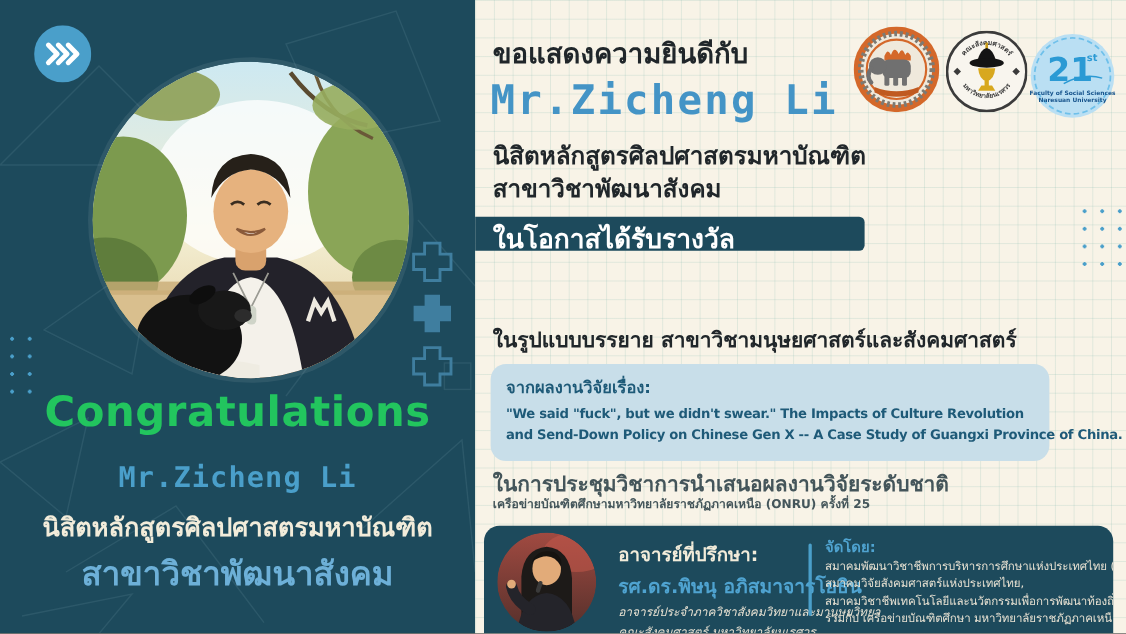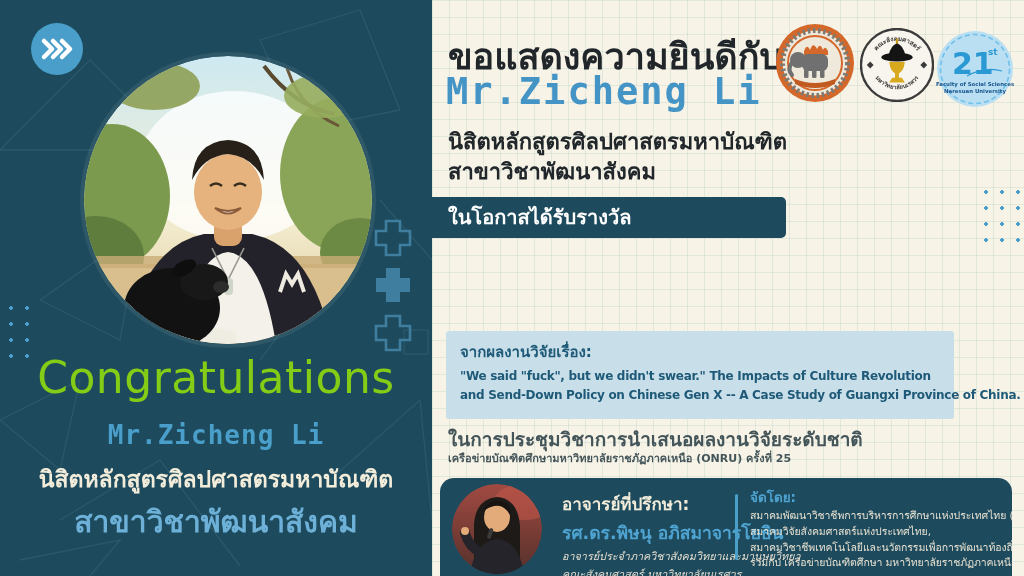--- a/index.html
+++ b/index.html
@@ -16,49 +16,49 @@
   .geo{position:absolute;left:0;top:0;width:432px;height:576px;}
   .chevron-badge{position:absolute;left:31px;top:23px;width:52px;height:52px;}
   .student-photo{
     position:absolute;left:84px;top:56px;width:288px;height:288px;
     border-radius:50%;overflow:hidden;box-shadow:0 0 0 4px rgba(255,255,255,.08);
   }
   .crosses{position:absolute;left:370px;top:216px;width:46px;height:140px;}
   .dots{background-image:radial-gradient(circle,#4a9fca 1.6px,transparent 1.9px);background-size:16px 16px;}
   .dots-left{position:absolute;left:3px;top:300px;width:32px;height:62px;}
   .lp-text{position:absolute;left:0;width:432px;text-align:center;}
-  .lp-congrats{top:352px;font-size:44px;font-weight:400;color:#84cc16;letter-spacing:.5px;}
+  .lp-congrats{top:352px;font-size:38px;font-weight:700;color:#22c55e;letter-spacing:.5px;}
   .lp-name{top:420px;font-family:"DejaVu Sans Mono",monospace;font-size:26px;font-weight:bold;color:#4a9fca;letter-spacing:1px;}
   .lp-line1{top:461px;font-size:23px;font-weight:bold;color:#f2ecda;}
   .lp-line2{top:498px;font-size:30px;font-weight:bold;color:#6db0d8;}
   
   .right-panel{
     position:absolute;left:432px;top:0;width:592px;height:576px;
     background-color:#f8f3e7;
     background-image:
       linear-gradient(to right, rgba(140,190,178,.22) 1px, transparent 1px),
       linear-gradient(to bottom, rgba(140,190,178,.22) 1px, transparent 1px);
     background-size:17px 17px;
   }
   .rp-abs{position:absolute;white-space:nowrap;}
-  .rp-congrats-label{left:16px;top:28px;font-size:36px;font-weight:800;color:#20262a;}
+  .rp-congrats-label{left:16px;top:28px;font-size:25px;font-weight:800;color:#20262a;}
   .rp-name{left:14px;top:70px;font-family:"DejaVu Sans Mono",monospace;font-size:37px;font-weight:bold;color:#4494c6;letter-spacing:2px;}
   .rp-prog1{left:16px;top:124px;font-size:22px;font-weight:bold;color:#20262a;}
   .rp-prog2{left:16px;top:154px;font-size:22px;font-weight:bold;color:#20262a;}
   .award-band{
-    left:0;top:197px;width:354px;height:41px;background:#1d4a5c;
-    border-radius:0 5px 5px 0;color:#ffffff;font-size:20px;font-weight:800;
+    left:0;top:197px;width:354px;height:31px;background:#1d4a5c;
+    border-radius:0 5px 5px 0;color:#ffffff;font-size:24px;font-weight:800;
     line-height:41px;padding-left:16px;box-sizing:border-box;
   }
   .award-title{left:16px;top:243px;font-size:31px;font-weight:800;color:#4690c0;}
   .award-sub{left:16px;top:293px;font-size:19px;font-weight:bold;color:#20262a;}
   .dots-right{position:absolute;left:546px;top:184px;width:46px;height:62px;}
   .research-box{
     position:absolute;left:14px;top:331px;width:508px;height:88px;
-    background:#c8dee9;border-radius:3px;box-sizing:border-box;padding:9px 14px;
+    background:#c8dee9;border-radius:14px;box-sizing:border-box;padding:9px 14px;
   }
   .research-label{font-size:15px;font-weight:800;color:#1e5a78;white-space:nowrap;}
   .research-line{font-size:12px;font-weight:bold;color:#1e5a78;margin-top:5px;letter-spacing:-.3px;white-space:nowrap;}
   .conf1{left:16px;top:424px;font-size:19px;font-weight:bold;color:#44555a;text-align:right;}
   .conf2{left:16px;top:449px;font-size:11px;font-weight:bold;color:#44555a;}
   .logos{position:absolute;left:340px;top:20px;width:252px;height:90px;}
   .logo{position:absolute;}
   .logo-elephant{left:4px;top:4px;width:78px;height:78px;}
   .logo-seal{left:88px;top:8px;width:74px;height:74px;}
   .logo-anniv{left:164px;top:10px;width:78px;height:78px;}
@@ -222,20 +222,21 @@
         <text x="-23" y="5" font-size="30" font-weight="bold" fill="#2b9ad4">21</text>
         <text x="13" y="-14" font-size="9" font-weight="bold" fill="#2b9ad4">st</text>
         <path d="M -8 7 Q 10 -3 27 2" stroke="#2b9ad4" stroke-width="1.2" fill="none"></path>
         <text x="0" y="17" font-size="5.4" text-anchor="middle" font-weight="bold" fill="#17548c">Faculty of Social Sciences</text>
         <text x="0" y="24" font-size="5.4" text-anchor="middle" font-weight="bold" fill="#17548c">Naresuan University</text>
       </svg>
     </div>
 
     <div class="rp-abs award-band">ในโอกาสได้รับรางวัล</div>
     <div class="dots dots-right"></div>
+    <div class="rp-abs award-sub">ในรูปแบบบรรยาย  สาขาวิชามนุษยศาสตร์และสังคมศาสตร์</div>
 
     <div class="research-box">
       <div class="research-label">จากผลงานวิจัยเรื่อง:</div>
       <div class="research-line">"We said "fuck", but we didn't swear."  The Impacts of Culture Revolution</div>
       <div class="research-line">and Send-Down Policy on Chinese Gen X -- A Case Study of Guangxi Province of China.</div>
     </div>
 
     <div class="rp-abs conf1">ในการประชุมวิชาการนำเสนอผลงานวิจัยระดับชาติ</div>
     <div class="rp-abs conf2">เครือข่ายบัณฑิตศึกษามหาวิทยาลัยราชภัฏภาคเหนือ (ONRU) ครั้งที่ 25</div>
 

